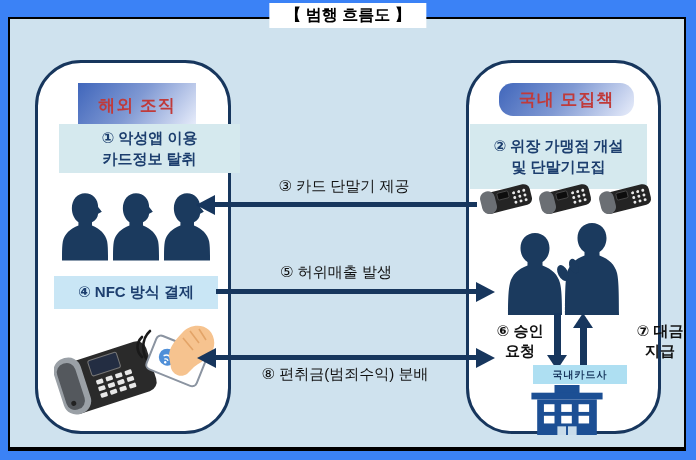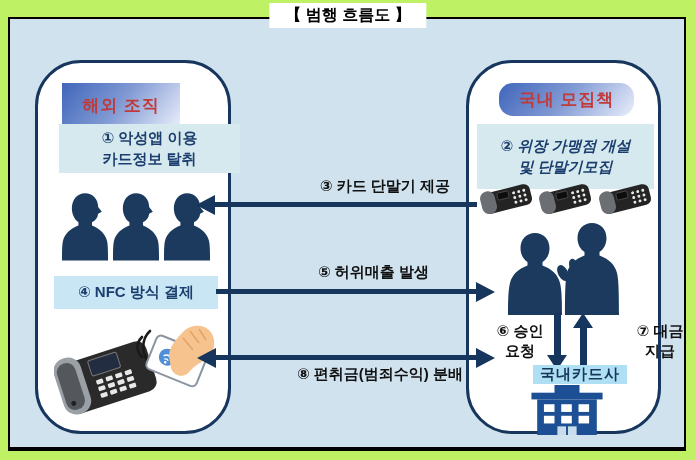--- a/index.html
+++ b/index.html
@@ -1,49 +1,49 @@
 <!DOCTYPE html>
 <html style="--background: #cfe2ee; --panel-border: #17365d; --silhouette-navy: #1b3a5e; --header-text-red: #c03a3a; --header-gradient-start: #4066bb; --header-gradient-end: #e9eefb; --step-box-bg: #d5e9ee; --nfc-box-bg: #c9e6f5; --card-label-bg: #aedff2; --building-blue: #1c4f94; --arrow: #17365d;"><head>
 <meta charset="utf-8">
 <style>
   html,body{margin:0;padding:0;background:#fff;}
-  .stage{position:relative;width:696px;height:460px;background:#bef264;
+  .stage{position:relative;width:696px;height:460px;background:#3b82f6;
          font-family:"Liberation Sans","DejaVu Sans",sans-serif;overflow:hidden;}
 
   
   .outer{position:absolute;left:8px;top:17px;width:678px;height:434px;box-sizing:border-box;
          background:var(--background,#cfe2ee);border:2px solid #000;border-bottom-width:4px;}
   .title{position:absolute;top:3px;left:50%;transform:translateX(-50%);z-index:6;
          background:#fff;padding:2px 16px;font-size:16px;font-weight:bold;color:#000;white-space:nowrap;}
 
   
   .panel{position:absolute;top:60px;height:374px;box-sizing:border-box;background:#fff;
          border:3px solid var(--panel-border,#17365d);border-radius:46px;z-index:1;}
   .panel.left{left:35px;width:196px;}
   .panel.right{left:466px;width:195px;}
 
   .hdr{position:absolute;display:flex;align-items:center;justify-content:center;
        font-size:17px;font-weight:bold;color:var(--header-text-red,#c03a3a);letter-spacing:1px;
        background:linear-gradient(128deg,var(--header-gradient-start,#4066bb) 0%,#8099d3 48%,var(--header-gradient-end,#e9eefb) 100%);}
-  .panel.left .hdr{left:24px;top:20px;width:118px;height:44px;}
+  .panel.left .hdr{left:40px;top:20px;width:118px;height:44px;}
   .panel.right .hdr{left:30px;top:20px;width:135px;height:33px;border-radius:14px;}
 
   .stepbox{position:absolute;display:flex;flex-direction:column;align-items:center;justify-content:center;
            font-size:15px;font-weight:bold;color:#1c3e6e;line-height:1.35;text-align:center;}
   .box1{left:21px;top:61px;width:181px;height:49px;background:var(--step-box-bg,#d5e9ee);}
-  .box2{left:8px;top:61px;width:177px;height:65px;background:var(--step-box-bg,#d5e9ee);font-style:italic;}
+  .box2{left:1px;top:61px;width:177px;height:65px;background:var(--step-box-bg,#d5e9ee);}
   .box4{left:16px;top:213px;width:164px;height:33px;background:var(--nfc-box-bg,#c9e6f5);}
 
   .persons{position:absolute;left:24px;top:118px;width:148px;height:88px;display:flex;justify-content:space-between;align-items:flex-end;}
   .terminals{position:absolute;left:8px;top:112px;width:179px;height:48px;display:flex;justify-content:space-around;align-items:center;}
   .people{position:absolute;left:28px;top:158px;width:132px;height:94px;}
   .nfcart{position:absolute;left:16px;top:250px;width:164px;height:114px;}
 
   
-  .flowlabel{position:absolute;z-index:3;font-size:15px;font-weight:bold;color:#111;text-align:right;white-space:nowrap;}
+  .flowlabel{position:absolute;z-index:3;font-size:15px;font-weight:normal;color:#111;text-align:center;white-space:nowrap;}
   .l3{left:238px;top:177px;width:212px;}
   .l5{left:243px;top:263px;width:186px;}
   .l8{left:227px;top:341px;width:236px;margin-top:24px;}
   .hline{position:absolute;height:5px;background:var(--arrow,#17365d);z-index:3;}
   .a3line{left:213px;top:202px;width:264px;}
   .a5line{left:216px;top:289px;width:262px;}
   .a8line{left:214px;top:355px;width:264px;}
   .ahead{position:absolute;width:0;height:0;z-index:3;border-top:10px solid transparent;border-bottom:10px solid transparent;}
   .ahead.leftward{border-right:19px solid var(--arrow,#17365d);}
   .ahead.rightward{border-left:19px solid var(--arrow,#17365d);}
@@ -58,21 +58,21 @@
   .t7{left:118px;top:258px;width:74px;padding-left:36px;}
   .varrow{position:absolute;width:20px;top:250px;z-index:2;}
   .varrow .stem{width:7px;height:42px;background:var(--arrow,#17365d);margin:0 auto;}
   .varrow .headdown{width:0;height:0;margin:0 auto;border-left:10px solid transparent;border-right:10px solid transparent;border-top:15px solid var(--arrow,#17365d);}
   .varrow .headup{width:0;height:0;margin:0 auto;border-left:10px solid transparent;border-right:10px solid transparent;border-bottom:15px solid var(--arrow,#17365d);}
   .vdown{left:78px;}
   .vup{left:104px;}
 
   .cardco{position:absolute;left:64px;top:302px;width:94px;height:19px;z-index:2;
           display:flex;align-items:center;justify-content:center;
-          background:var(--card-label-bg,#aedff2);color:#17365d;font-size:15px;font-weight:bold;letter-spacing:1px;}
+          background:var(--card-label-bg,#aedff2);color:#17365d;font-size:10px;font-weight:bold;letter-spacing:1px;}
   .buildingwrap{position:absolute;left:59px;top:322px;width:78px;height:50px;}
   svg{display:block;}
 </style>
 </head>
 <body>
 
 <div class="stage">
   <div class="outer"></div>
   <div class="title">【 범행 흐름도 】</div>
 

